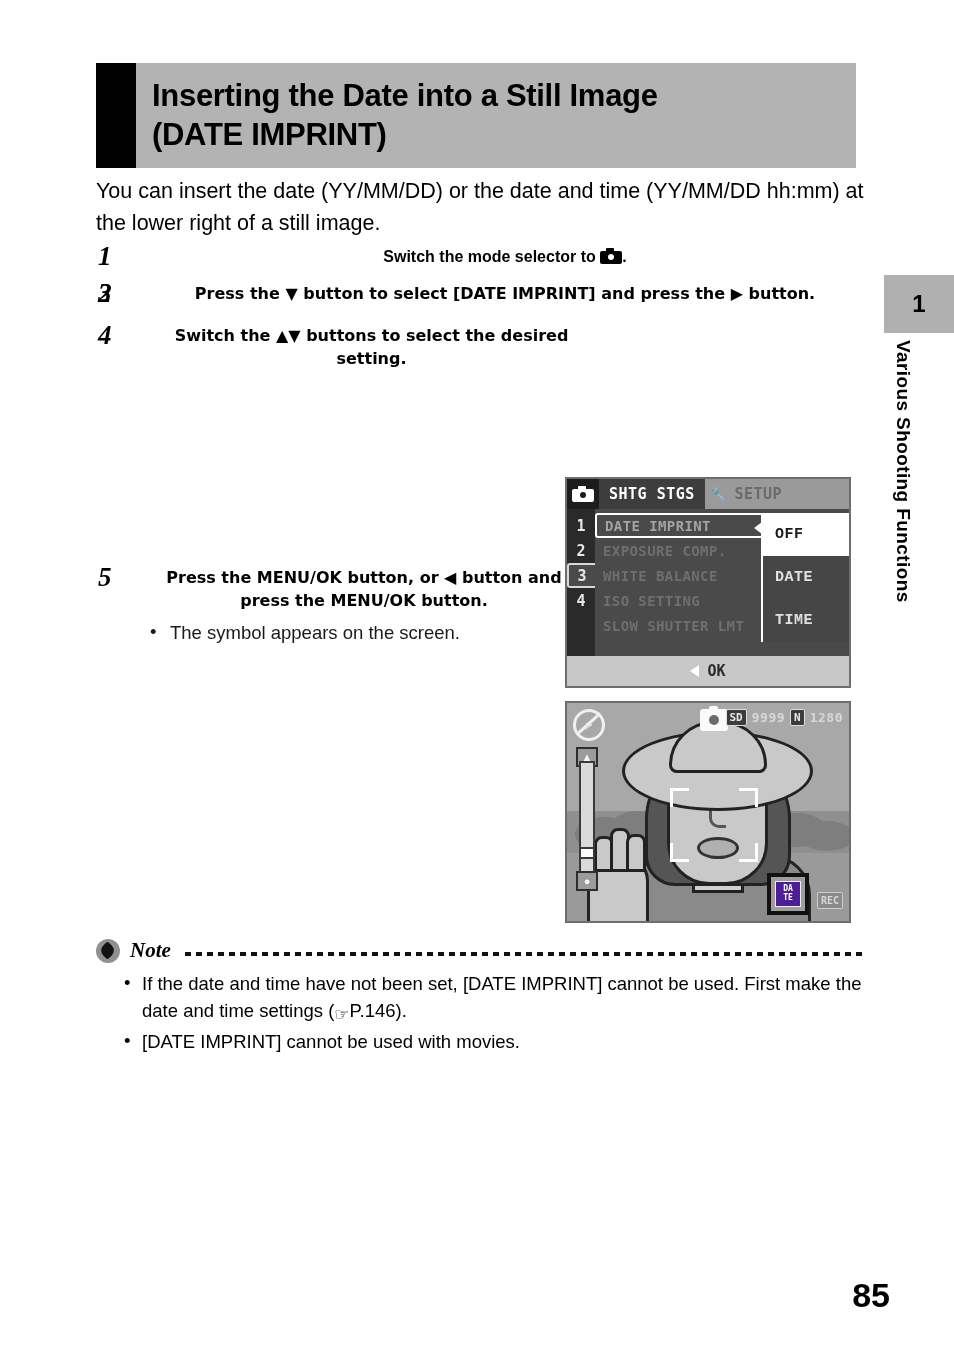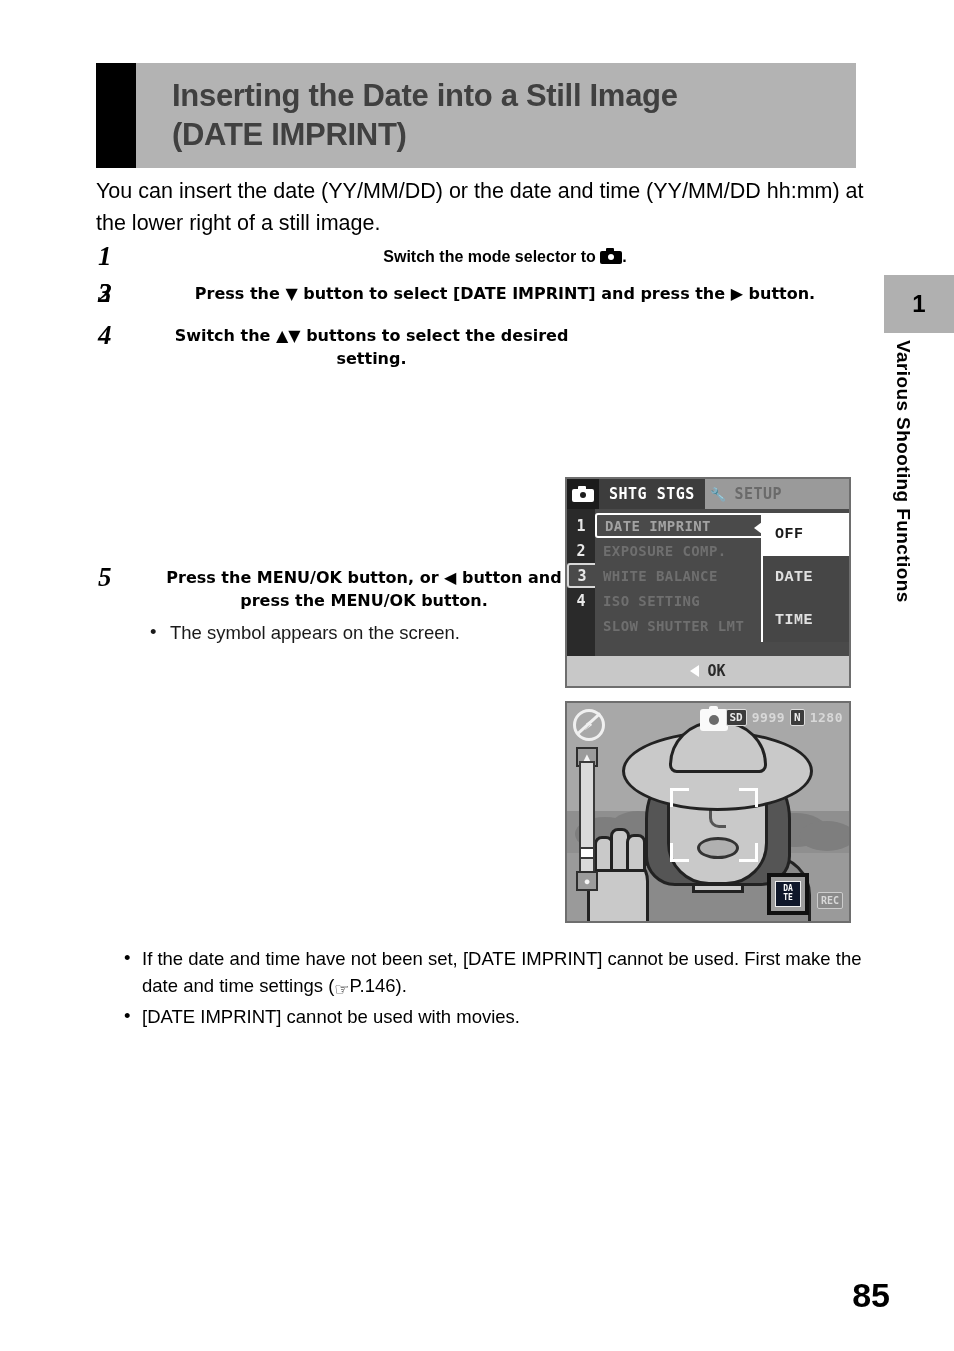--- a/index.html
+++ b/index.html
@@ -37,22 +37,21 @@
     display: flex;
     align-items: center;
     padding-left: 16px;
     box-sizing: border-box;
   }
   .heading-title {
     font-size: 31px;
     font-weight: bold;
     line-height: 1.23;
     letter-spacing: -0.3px;
-    color: #404040;
-    margin-left: 20px;
+    color: #000000;
   }
 
   
   .intro {
     position: absolute;
     left: 96px;
     top: 176px;
     width: 768px;
     font-size: 21.5px;
     line-height: 1.48;
@@ -406,21 +405,21 @@
   .zoom-icon.wide { top:168px; }
   .zoom-icon span { color:#f5f5f5; font-size:11px; line-height:1; }
   .date-badge-box {
     position:absolute; right:40px; bottom:6px;
     width:34px; height:34px;
     border:4px solid #111;
     display:flex; align-items:center; justify-content:center;
     background:#9d9d9d;
   }
   .date-badge {
-    width:24px; height:24px; background:#0f172a; border:1px solid #eee;
+    width:24px; height:24px; background:#4c1d95; border:1px solid #eee;
     color:#fff; font-family:"DejaVu Sans Mono", monospace;
     font-size:8px; font-weight:bold; line-height:1.1;
     display:flex; flex-direction:column; align-items:center; justify-content:center;
   }
   .date-badge span { display:block; }
   .rec-chip {
     position:absolute; right:6px; bottom:12px;
     background:#8a8a8a; color:#d8d8d8; border:1px solid #ccc;
     font-family:"DejaVu Sans Mono", monospace; font-size:10px; font-weight:bold;
     padding:2px 3px; border-radius:2px;
@@ -660,20 +659,25 @@
   <div class="date-badge-box">
     <div class="date-badge">
       <span>DA</span>
       <span>TE</span>
     </div>
   </div>
   <div class="rec-chip">REC</div>
 </div>
 
 <div class="note-block">
+  <div class="note-head">
+    <div class="note-icon"></div>
+    <div class="note-label">Note</div>
+    <div class="note-dashes"></div>
+  </div>
   <ul class="note-list">
     <li>
       <span>If the date and time have not been set, [DATE IMPRINT] cannot be used. First make the date and time settings (</span><span class="hand-icon">☞</span><span>P.146</span><span>).</span>
     </li>
     <li>[DATE IMPRINT] cannot be used with movies.</li>
   </ul>
 </div>
 
 <div class="chapter-tab">1</div>
 <div class="chapter-label">Various Shooting Functions</div>

